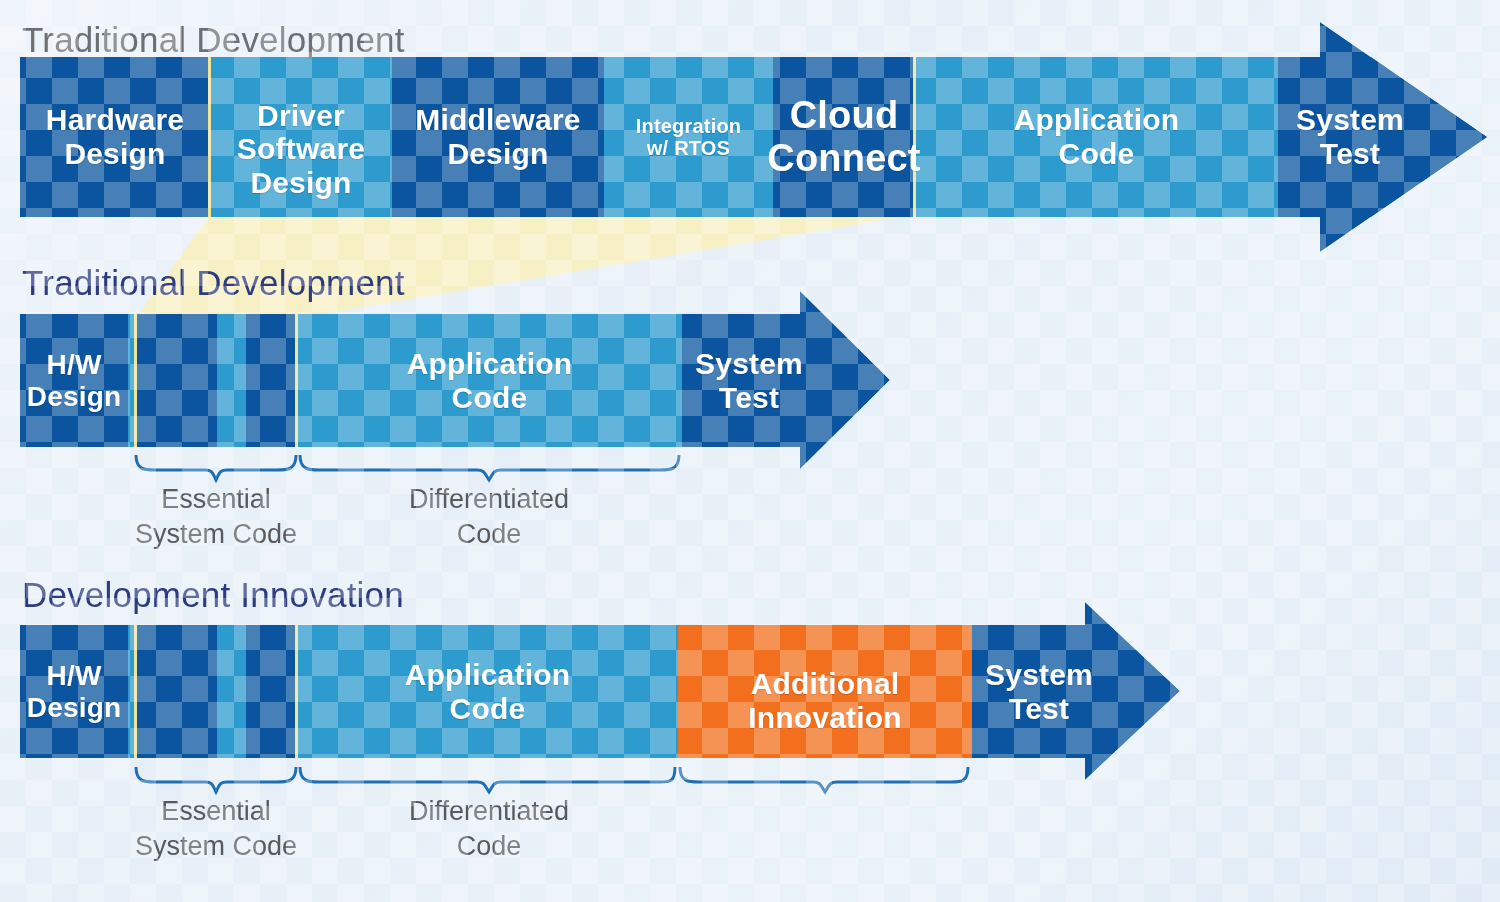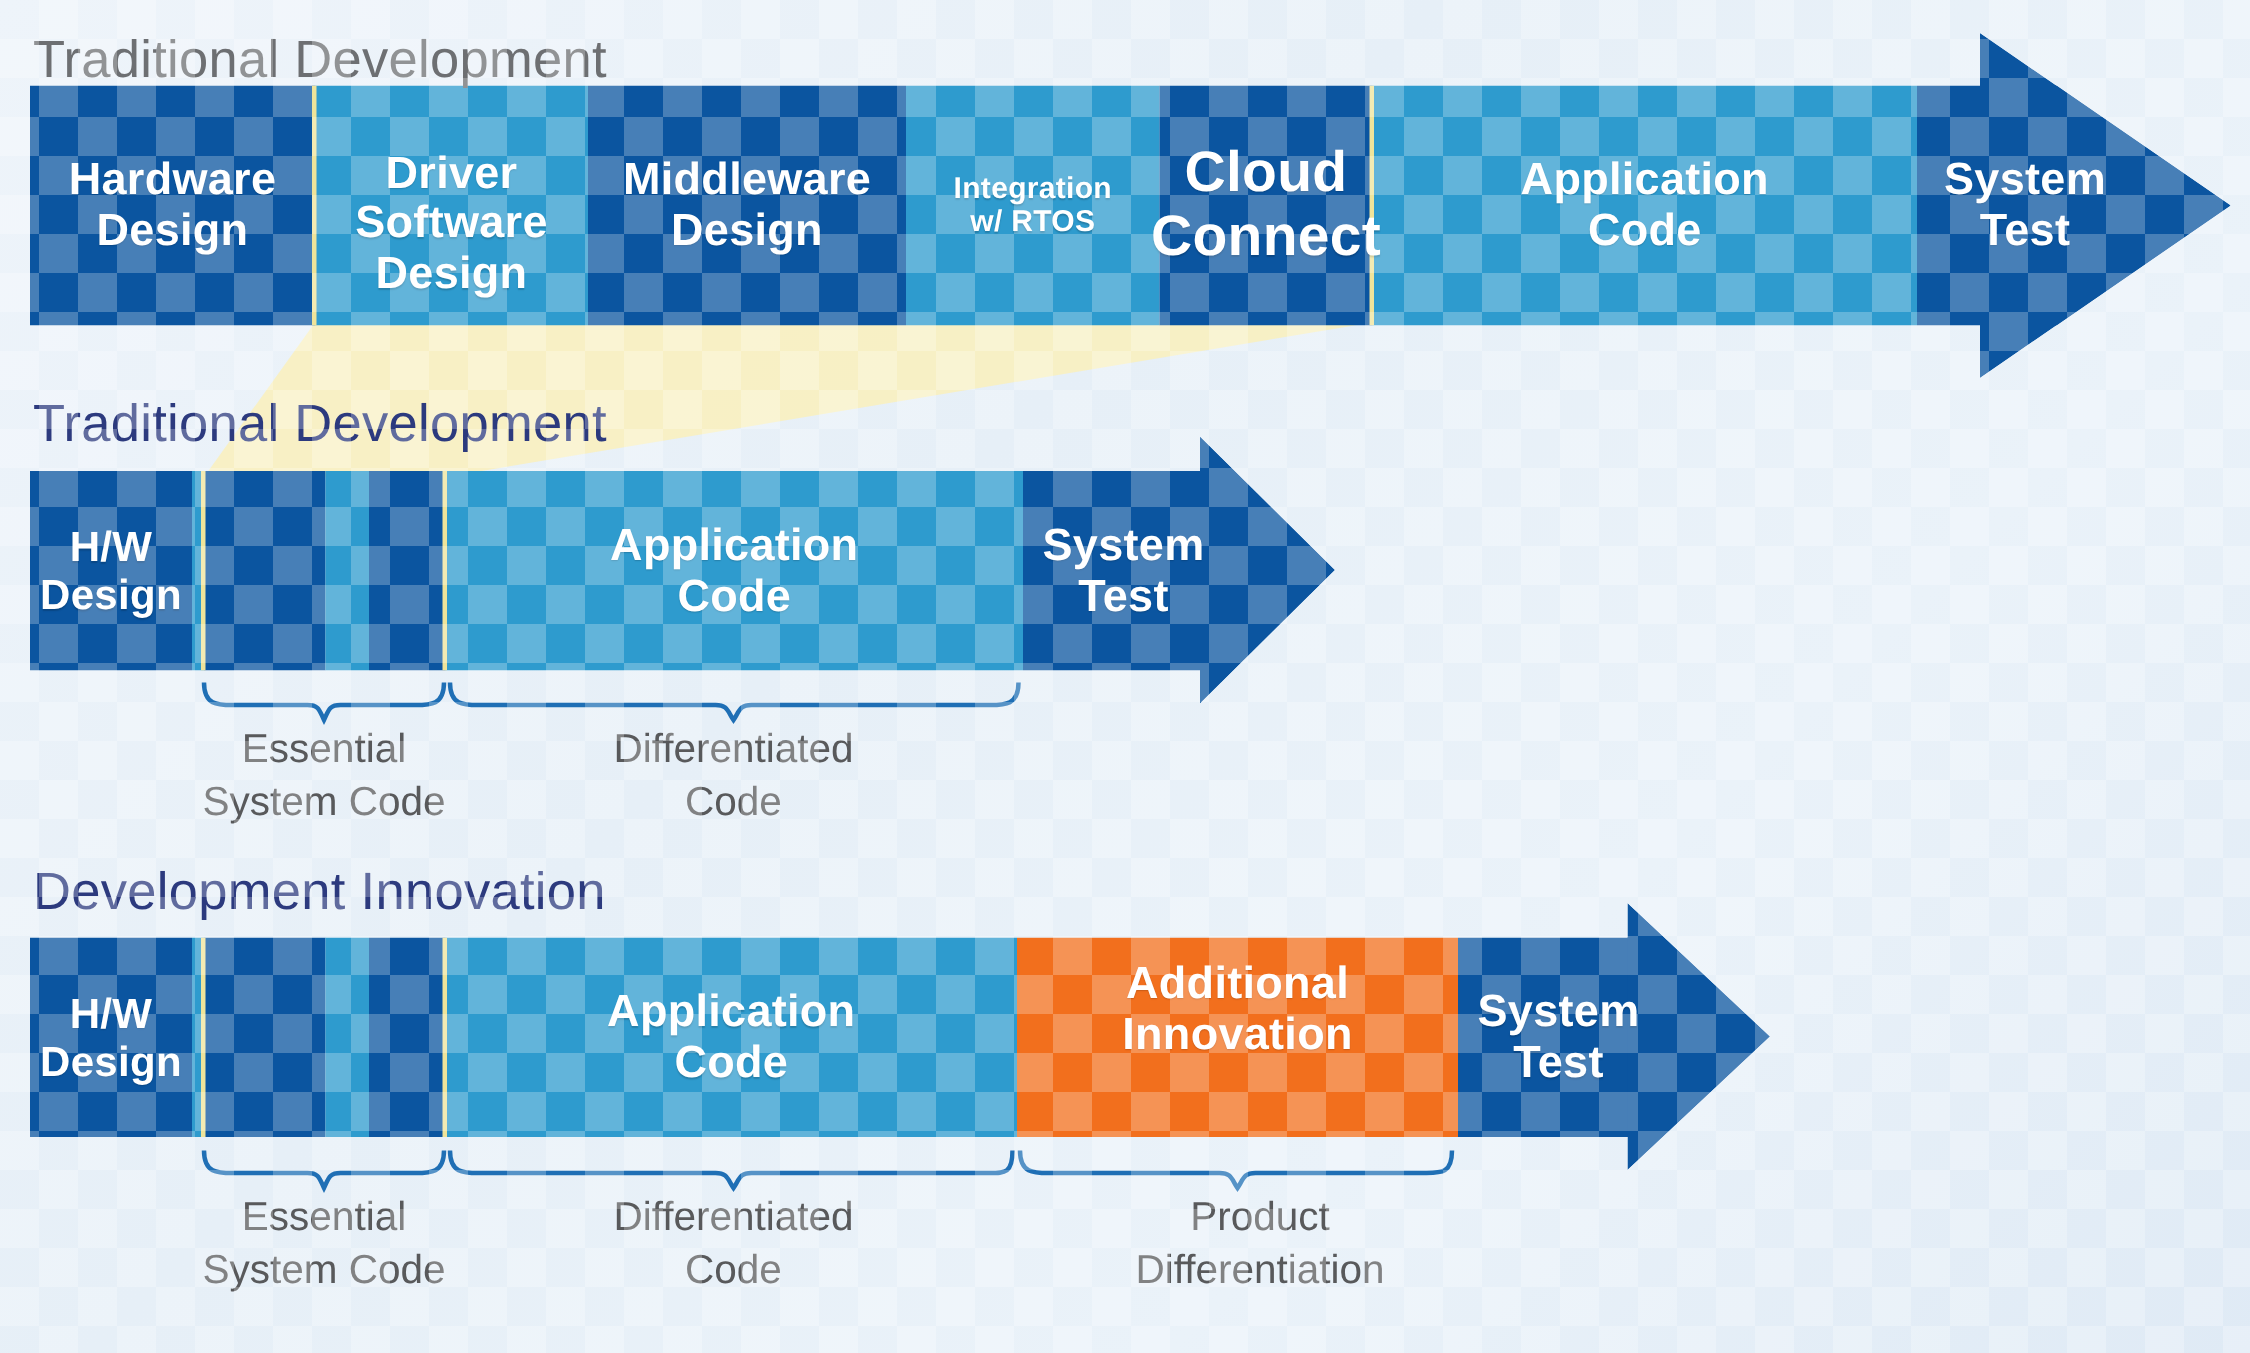--- a/index.html
+++ b/index.html
@@ -136,22 +136,21 @@
 
   <div class="seg-label" style="left:20px;top:314px;width:108px;height:133px;font-size:28px;">H/W<br>Design</div>
   <div class="seg-label" style="left:297px;top:314px;width:385px;height:133px;font-size:30px;">Application<br>Code</div>
   <div class="seg-label" style="left:682px;top:314px;width:134px;height:133px;font-size:30px;">System<br>Test</div>
 
   <div class="brace-label" style="left:96px;top:482px;width:240px;">Essential<br>System Code</div>
   <div class="brace-label" style="left:369px;top:482px;width:240px;">Differentiated<br>Code</div>
 
   <div class="seg-label" style="left:20px;top:625px;width:108px;height:133px;font-size:28px;">H/W<br>Design</div>
   <div class="seg-label" style="left:297px;top:625px;width:381px;height:133px;font-size:30px;">Application<br>Code</div>
-  <div class="seg-label" style="left:678px;top:606px;width:294px;height:133px;font-size:30px;border-radius:19px;">Additional<br>Innovation</div>
+  <div class="seg-label" style="left:678px;top:634px;width:294px;height:133px;font-size:30px;border-radius:19px;">Additional<br>Innovation</div>
   <div class="seg-label" style="left:972px;top:625px;width:134px;height:133px;font-size:30px;">System<br>Test</div>
 
   <div class="brace-label" style="left:96px;top:794px;width:240px;">Essential<br>System Code</div>
   <div class="brace-label" style="left:369px;top:794px;width:240px;">Differentiated<br>Code</div>
-  <div class="brace-label" style="left:705px;top:794px;width:270px;">Product<br>Differentiation</div>
 
 </div>
 
 <div id="texture"></div>
 
 </body></html>

